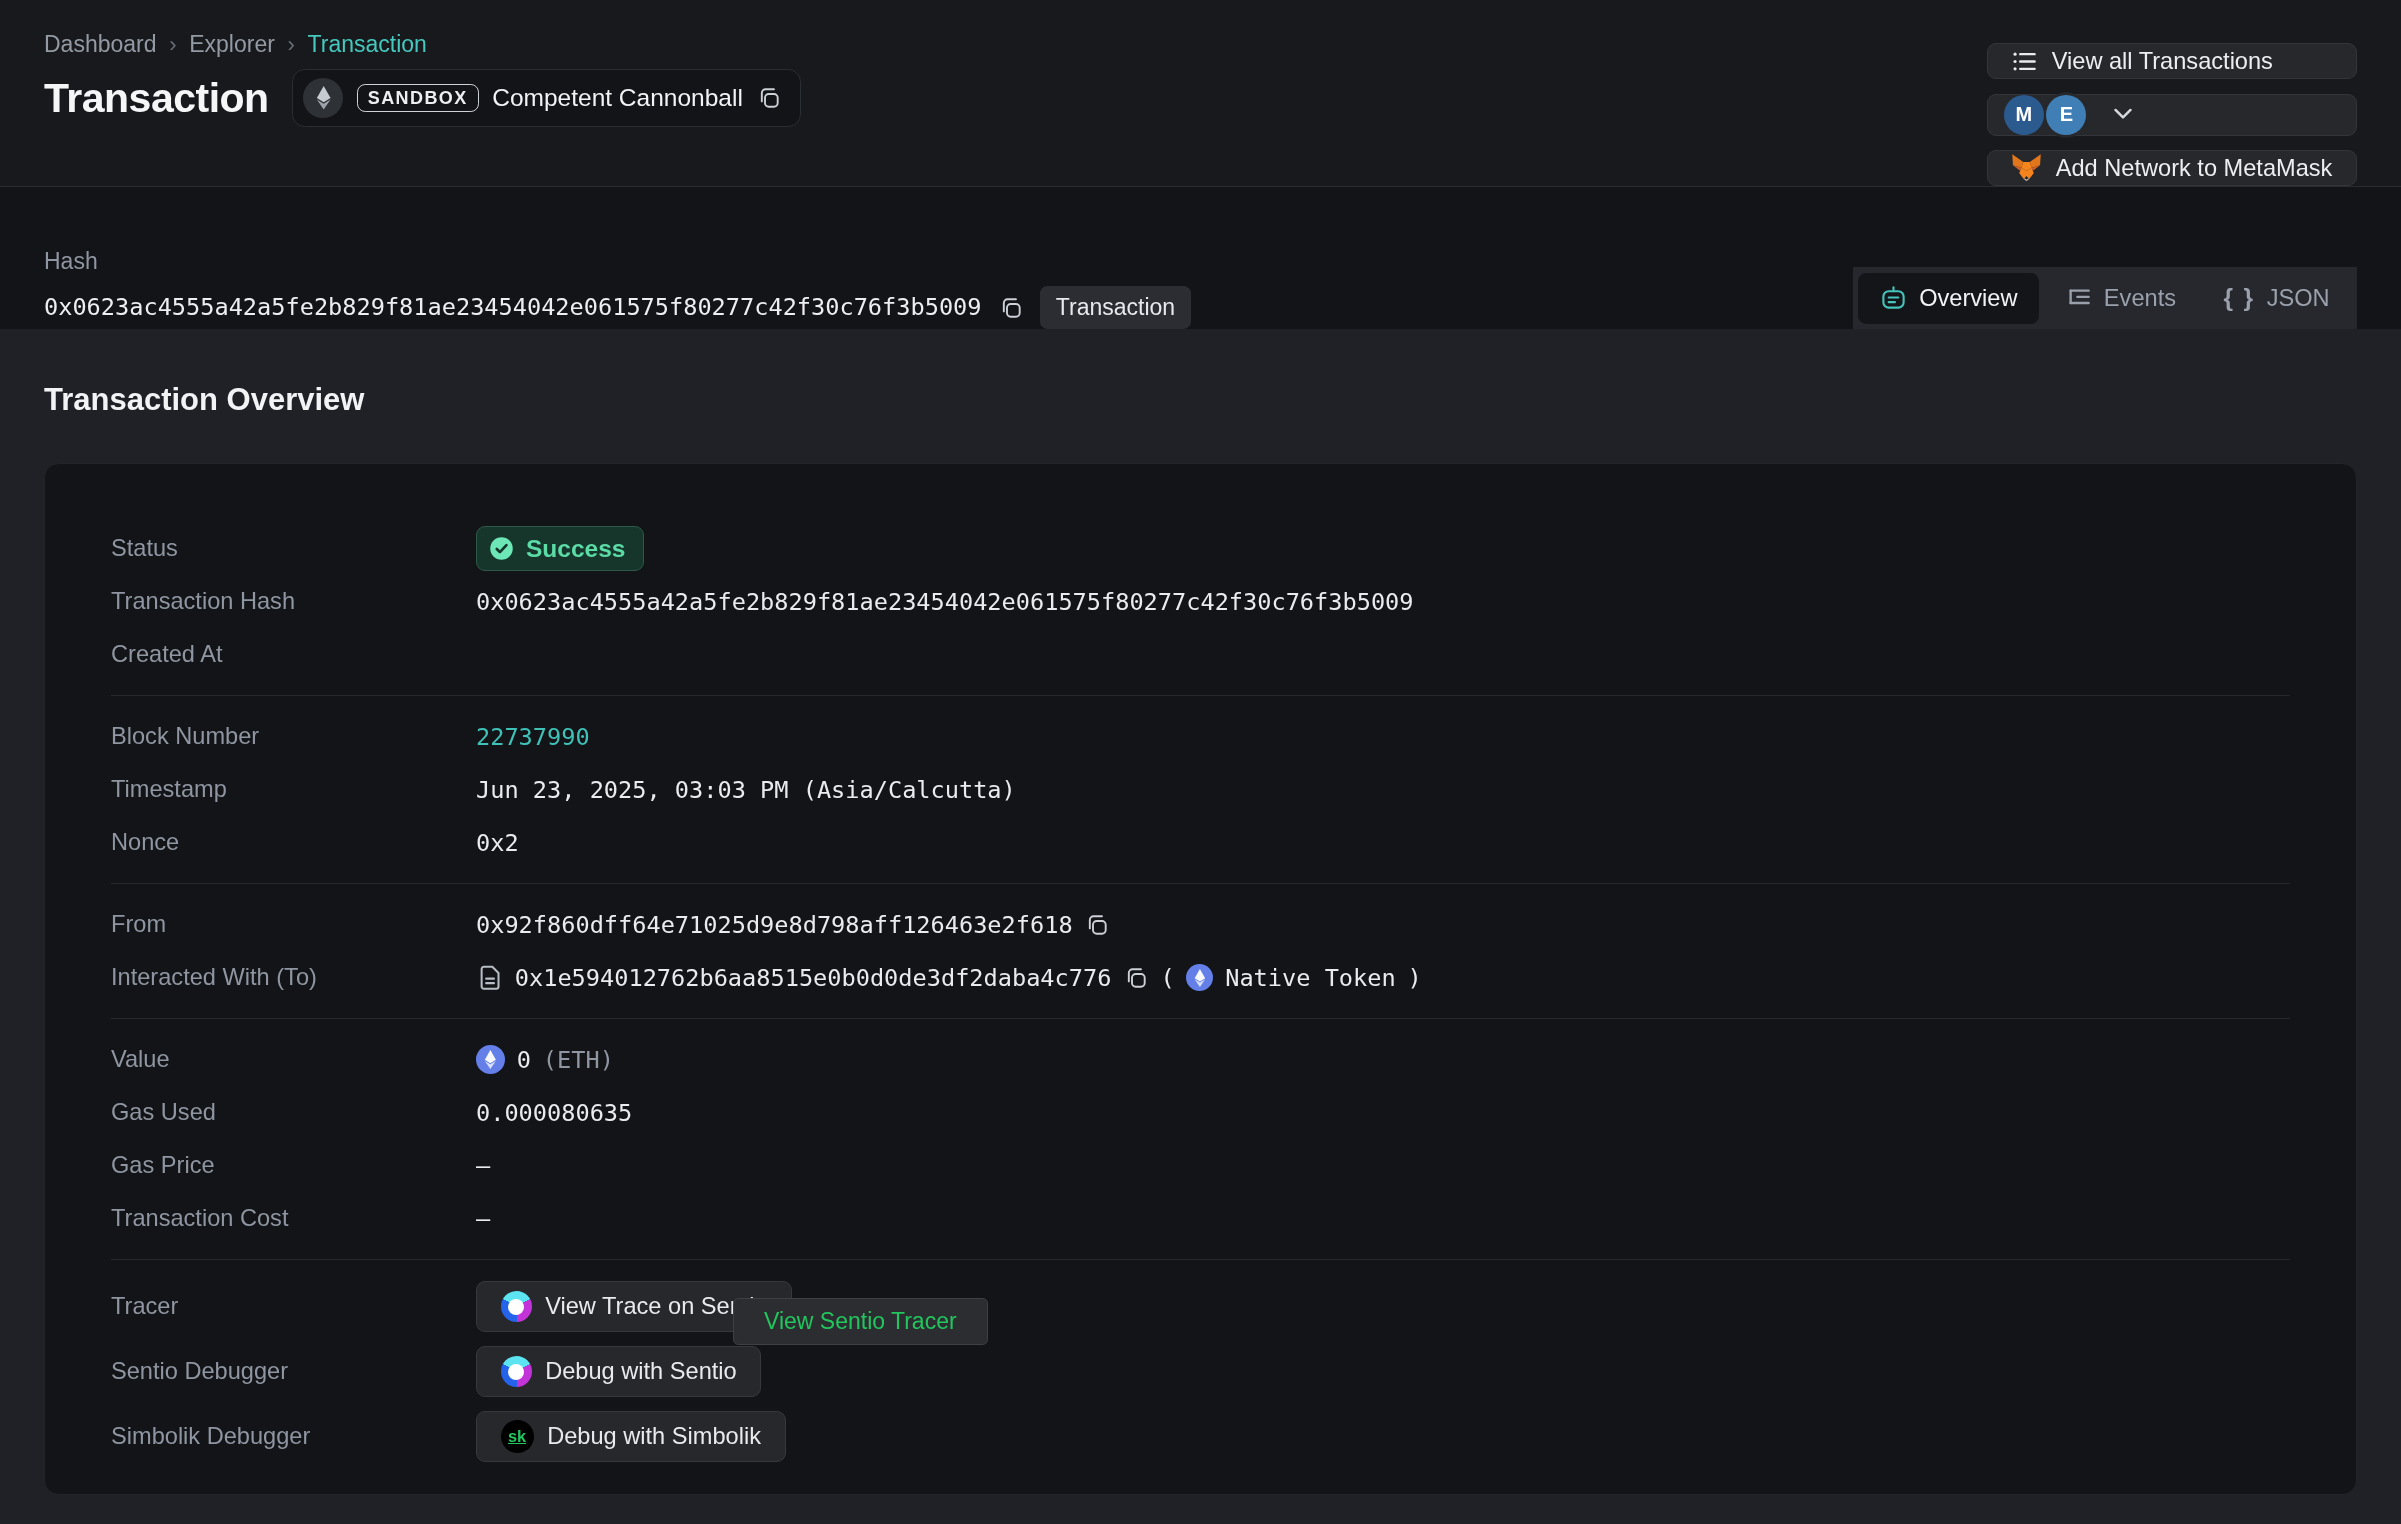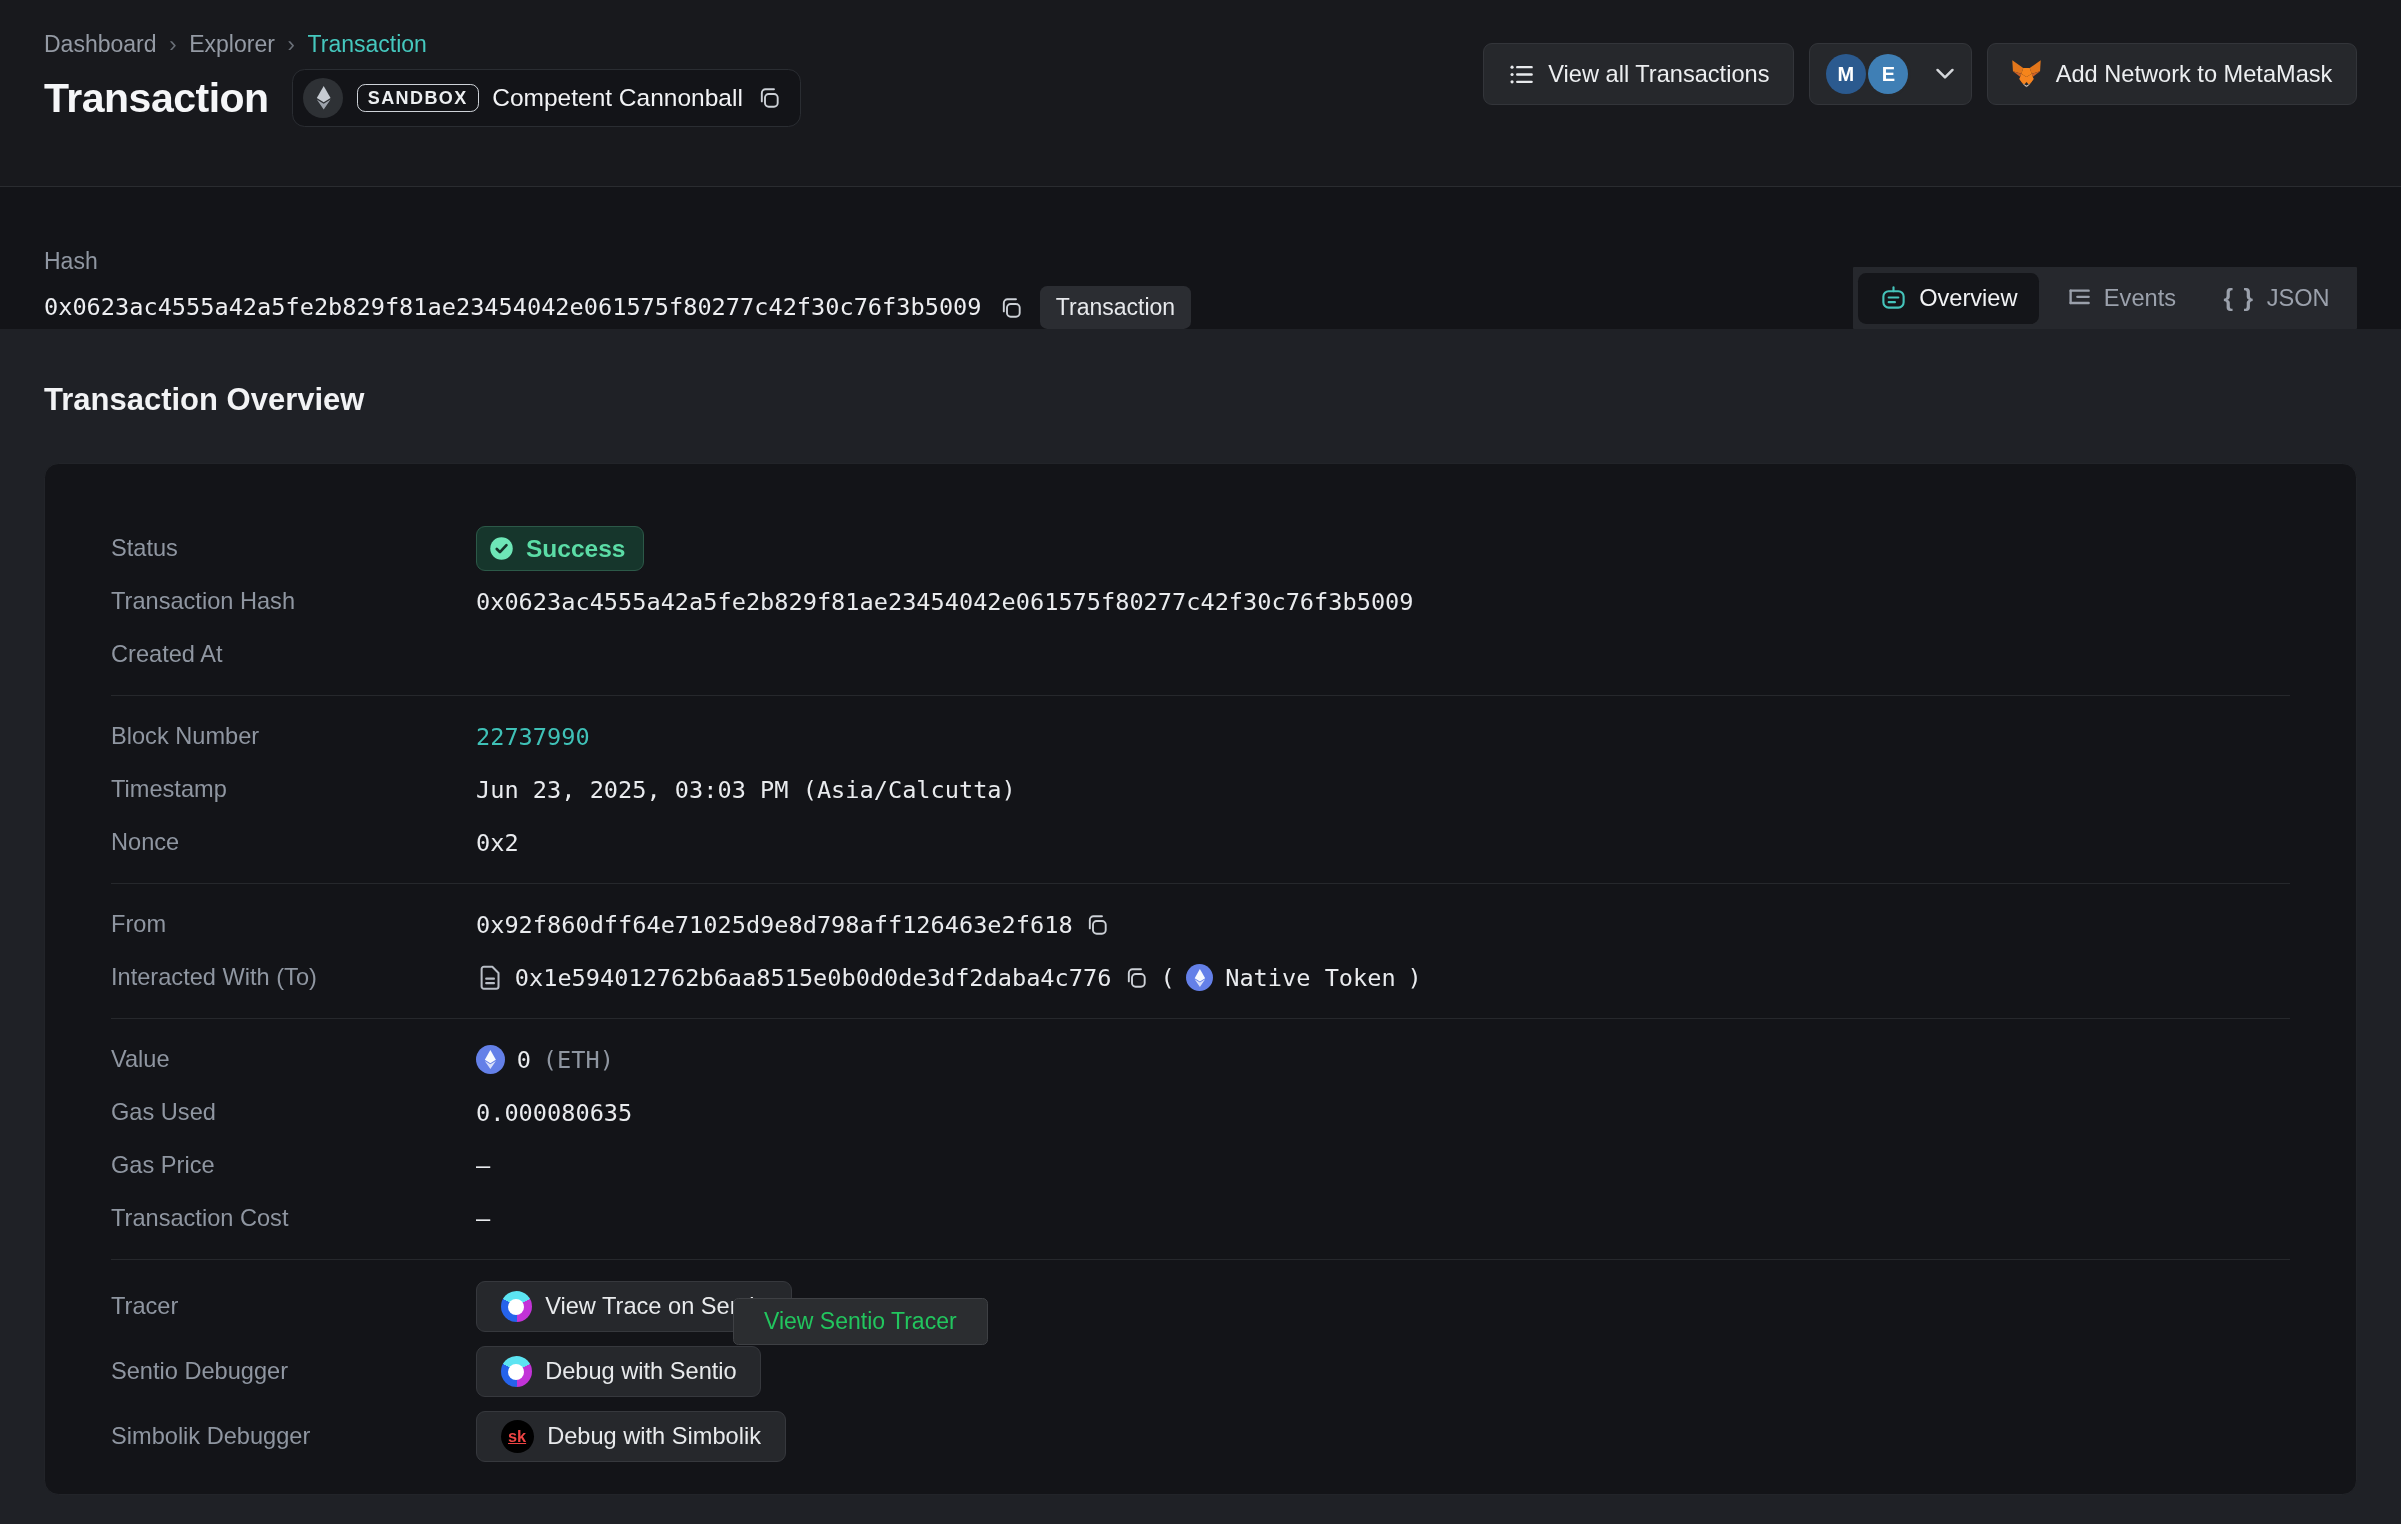--- a/index.html
+++ b/index.html
@@ -17,21 +17,21 @@
   .title-row { margin-top:11px; display:flex; align-items:center; gap:23.6px; }
   .page-title { font-size:41px; font-weight:700; color:#f5f6f8; letter-spacing:-0.5px; }
   .net-pill { display:inline-flex; align-items:center; gap:13.6px; padding:8.2px 18px 8.2px 10px;
     background:#131418; border:0.9px solid #2a2d32; border-radius:12.7px; }
   .eth-circle-dark { width:40px; height:40px; border-radius:50%; background:#2e3135;
     display:flex; align-items:center; justify-content:center; }
   .sandbox-chip { border:1.8px solid #cfd3d9; border-radius:8.2px; padding:2.7px 10px;
     font-size:18px; font-weight:700; letter-spacing:1.4px; color:#eceef0; }
   .net-name { font-size:24.5px; color:#f2f3f5; }
   .icon-copy { color:#cdd1d7; display:block; }
-  .hdr-actions { display:flex; gap:14.5px; margin-top:43px; }
+  .hdr-actions { display:flex; gap:14.5px; margin-top:43px;flex-direction:column; }
   .hdr-btn { height:62px; border-radius:9px; background:#26282c; border:0.9px solid #33353a;
     display:inline-flex; align-items:center; gap:13.6px; padding:0 23.6px; font-size:23.6px; color:#eceef0; cursor:pointer; }
   .avatar-btn { padding:0 16.3px; }
   .avatar { width:40px; height:40px; border-radius:50%; display:flex; align-items:center;
     justify-content:center; font-size:20px; font-weight:700; color:#fff; }
   .avatar.a1 { background:#2b5a8f; z-index:1; }
   .avatar.a2 { background:#3f7fb5; margin-left:-11px; box-shadow:0 0 0 2.7px #26282c; }
   .chev { margin-left:12.7px; display:block; }
 
   
@@ -65,21 +65,21 @@
     border:0.9px solid #2c5948; border-radius:9px; padding:7.3px 18px 7.3px 11px;
     font-family:"Liberation Sans",sans-serif; font-size:24.5px; font-weight:600; color:#5bdca6; }
   .eth-circle-blue { width:29px; height:29px; border-radius:50%; background:#6480e8;
     display:flex; align-items:center; justify-content:center; flex:none; }
   .card-btn { height:51px; display:inline-flex; align-items:center; gap:13.6px; padding:0 23.6px;
     background:#26282c; border:0.9px solid #36383d; border-radius:9px; color:#e8eaec;
     font-size:23.6px; font-family:"Liberation Sans",sans-serif; cursor:pointer; }
   .sentio-logo { width:31px; height:31px; border-radius:50%; position:relative; flex:none;
     background:conic-gradient(from 180deg, #2563eb 0 120deg, #5ce4f2 120deg 240deg, #c233d8 240deg 360deg); }
   .sentio-logo::after { content:''; position:absolute; inset:24%; background:#fff; border-radius:50%; }
-  .sk-logo { width:33px; height:33px; border-radius:50%; background:#000; color:#ef4444;
+  .sk-logo { width:33px; height:33px; border-radius:50%; background:#000; color:#22c55e;
     font-size:16.3px; font-weight:700; display:flex; align-items:center; justify-content:center;
     text-decoration:underline; flex:none; }
   .tooltip { position:absolute; left:688px; top:834px; background:#2b2d30; border:0.9px solid #3e4044;
     border-radius:5.4px; padding:9px 30px; font-size:23px; color:#22c55e; white-space:nowrap; }
   svg { display:block; }
 </style>
 </head>
 <body>
 
 <div class="page">

